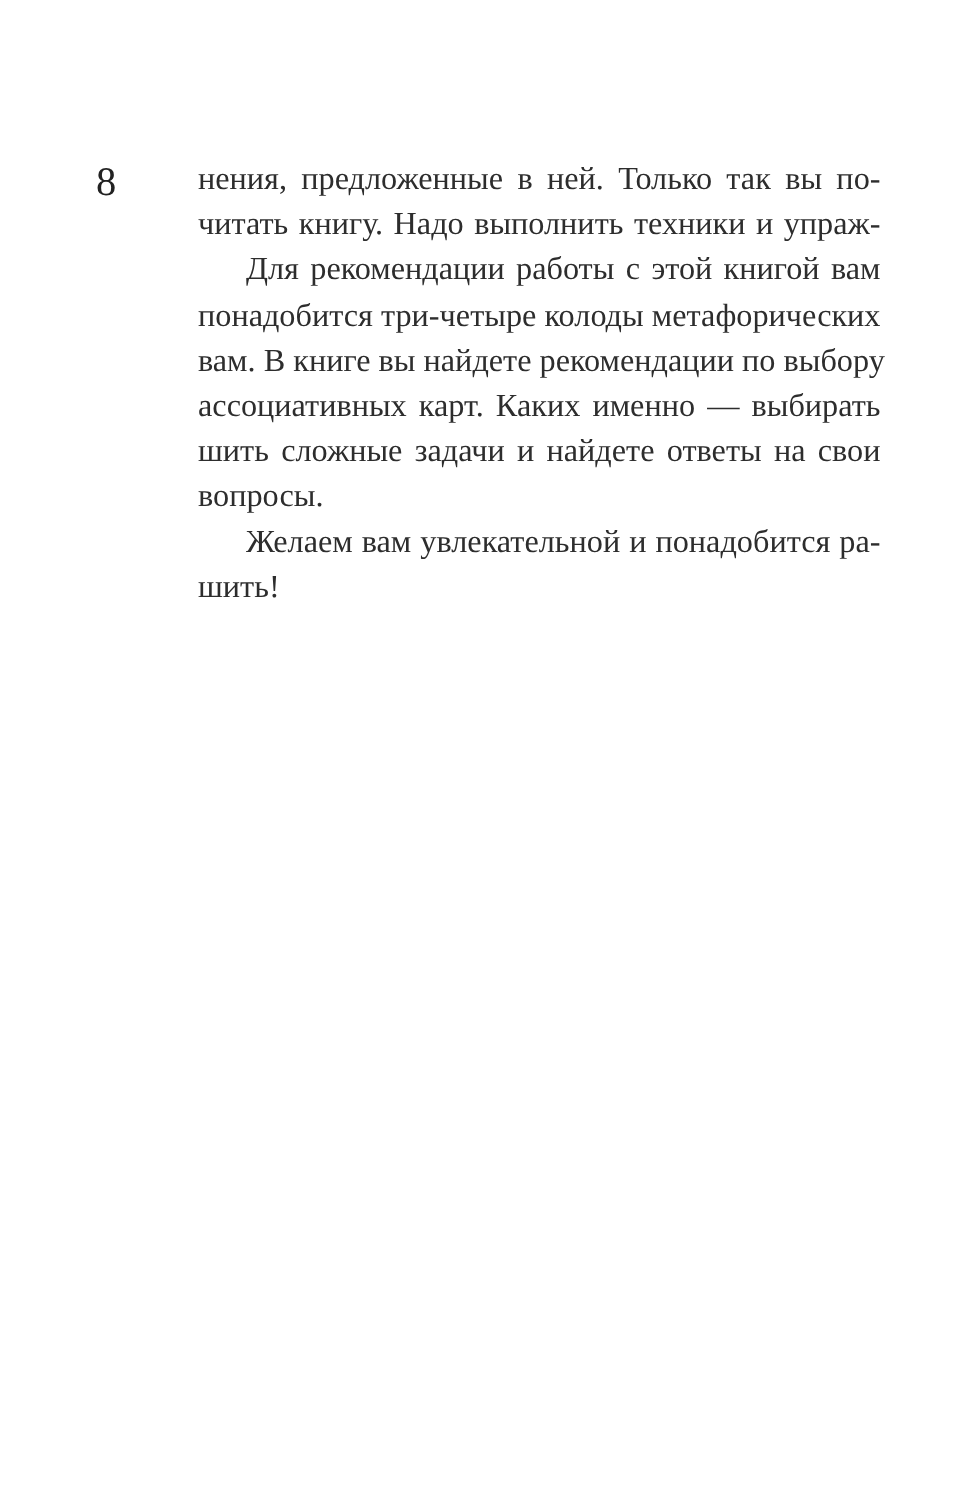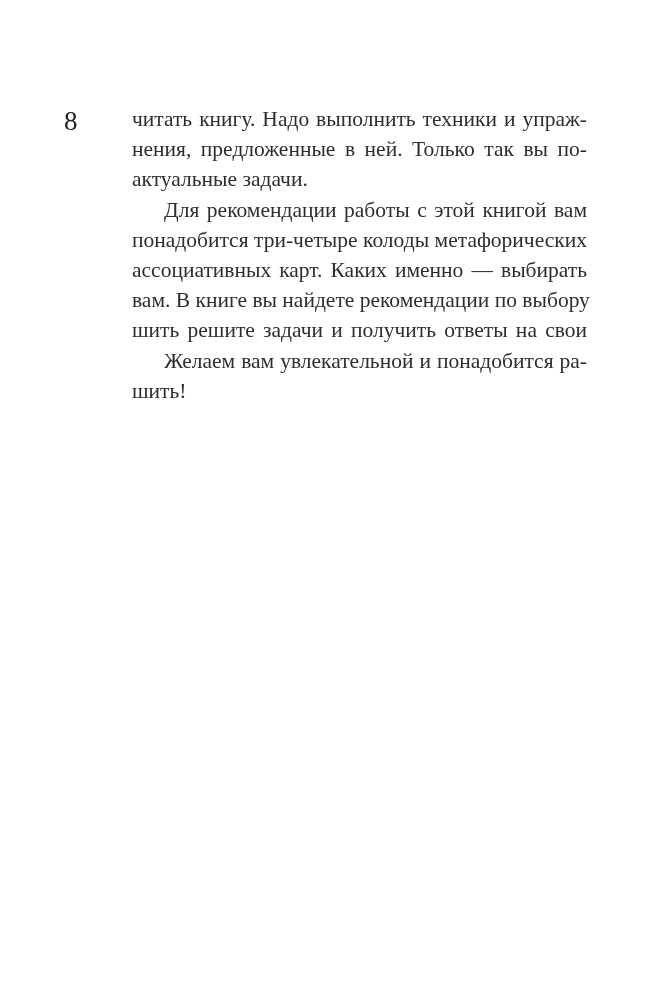--- a/index.html
+++ b/index.html
@@ -46,28 +46,28 @@
       padding-left: 32px;
     }
   </style>
 </head>
 <body>
 
 <div class="page-number">8</div>
 
 <div class="text-block">
   <div>
+    <span class="line">нения, предложенные в ней. Только так вы по-</span>
     <span class="line">читать книгу. Надо выполнить техники и упраж-</span>
-    <span class="line">нения, предложенные в ней. Только так вы по-</span>
-    <span class="line last">актуальные задачи.</span>
   </div>
   <div>
     <span class="line indent">Для рекомендации работы с этой книгой вам</span>
     <span class="line">понадобится три-четыре колоды метафорических</span>
+    <span class="line">вам. В книге вы найдете рекомендации по выбору</span>
     <span class="line">ассоциативных карт. Каких именно — выбирать</span>
-    <span class="line">вам. В книге вы найдете рекомендации по выбору</span>
-    <span class="line">шить решите задачи и получить ответы на свои</span>
+    <span class="line">шить сложные задачи и найдете ответы на свои</span>
+    <span class="line last">вопросы.</span>
   </div>
   <div>
     <span class="line indent">Желаем вам увлекательной и понадобится ра-</span>
     <span class="line last">шить!</span>
   </div>
 </div>
 
 </body></html>

